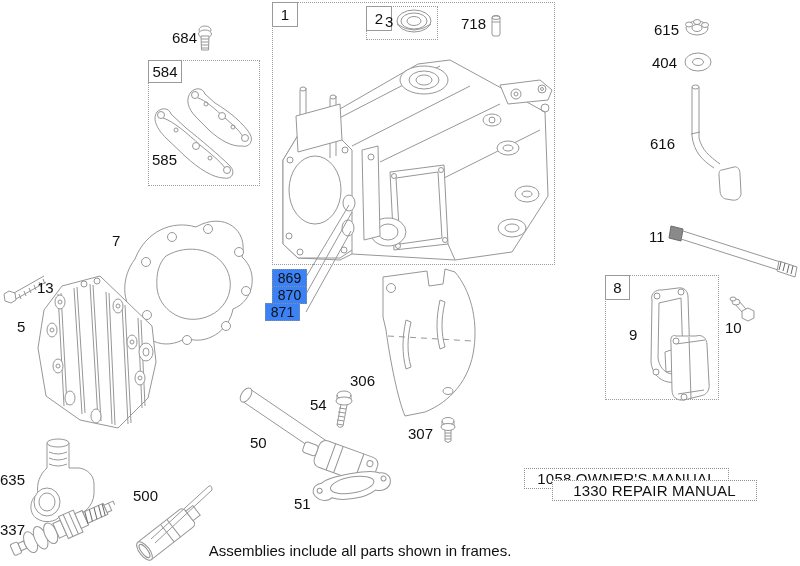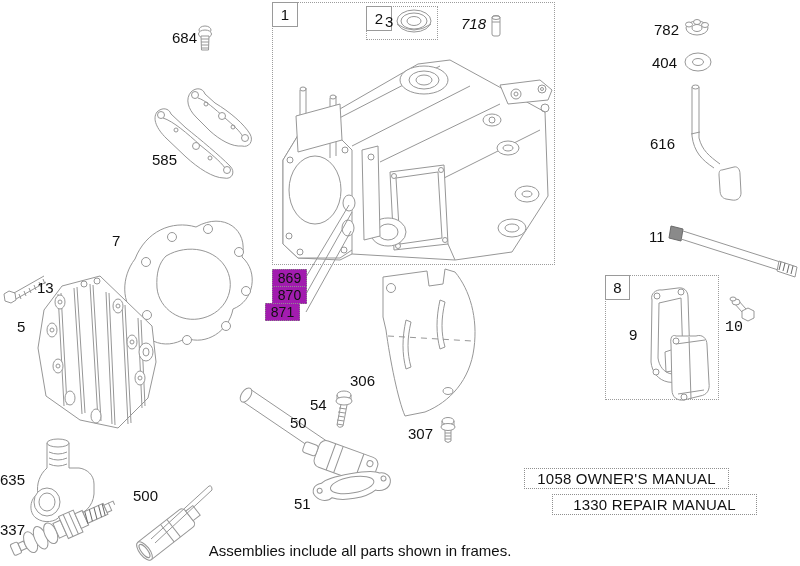--- a/index.html
+++ b/index.html
@@ -7,21 +7,21 @@
          font-family:"Liberation Sans",sans-serif;color:#101010;}
   .stage svg{position:absolute;left:0;top:0;}
   .lineart *{stroke:#979797;fill:none;stroke-width:1;}
   .lineart .fw{fill:#ffffff;}
   .lineart .dk{stroke:#6a6a6a;}
   .lineart .df{fill:#8a8a8a;stroke:#6a6a6a;}
   .frame{position:absolute;border:1px dotted #9c9c9c;}
   .tag{position:absolute;left:-1px;top:-1px;background:#fff;border:1px solid #9a9a9a;
        display:flex;align-items:center;justify-content:center;font-size:15px;}
   .callout{position:absolute;font-size:15px;white-space:nowrap;}
-  .numbox{position:absolute;width:33px;height:16px;border:1px dotted #8f8f8f;background:#a21caf;
+  .numbox{position:absolute;width:33px;height:16px;border:1px dotted #8f8f8f;background:#3b82f6;
           text-align:center;font-size:14px;line-height:16px;}
   .manual{position:absolute;width:203px;height:19px;border:1px dotted #8f8f8f;background:#fff;
           text-align:center;font-size:15px;line-height:19px;letter-spacing:.2px;}
   .note{position:absolute;left:0;top:542px;width:720px;text-align:center;font-size:15px;}
 </style>
 </head>
 <body>
 
 <div class="stage">
 
@@ -288,48 +288,51 @@
       <path d="M209,486 L151,539 M212,490 L155,543 M209,486 Q212,485 212,490"></path>
     </g>
   </svg>
 
   <div class="frame" style="left:272px;top:2px;width:281px;height:261px;">
     <div class="tag" style="width:24px;height:23px;">1</div>
   </div>
   <div class="frame" style="left:366px;top:6px;width:70px;height:32px;">
     <div class="tag" style="width:24px;height:23px;">2</div>
   </div>
+  <div class="frame" style="left:148px;top:60px;width:110px;height:124px;">
+    <div class="tag" style="width:32px;height:21px;">584</div>
+  </div>
   <div class="frame" style="left:605px;top:275px;width:112px;height:123px;">
     <div class="tag" style="width:23px;height:23px;">8</div>
   </div>
 
   <div class="callout" style="left:172px;top:29px;">684</div>
   <div class="callout" style="left:152px;top:151px;">585</div>
   <div class="callout" style="left:385px;top:13px;">3</div>
-  <div class="callout" style="left:461px;top:15px;font-style:italic;">718</div>
-  <div class="callout" style="left:654px;top:21px;">782</div>
+  <div class="callout" style="left:461px;top:15px;">718</div>
+  <div class="callout" style="left:654px;top:21px;">615</div>
   <div class="callout" style="left:652px;top:54px;">404</div>
   <div class="callout" style="left:650px;top:135px;">616</div>
   <div class="callout" style="left:649px;top:228px;">11</div>
   <div class="callout" style="left:112px;top:232px;">7</div>
   <div class="callout" style="left:1px;top:279px;padding-left:36px;">13</div>
   <div class="callout" style="left:17px;top:318px;">5</div>
   <div class="callout" style="left:350px;top:360px;margin-top:12px;">306</div>
   <div class="callout" style="left:408px;top:425px;">307</div>
   <div class="callout" style="left:629px;top:326px;">9</div>
-  <div class="callout" style="left:725px;top:319px;font-family:Liberation Mono, monospace;">10</div>
+  <div class="callout" style="left:725px;top:319px;">10</div>
   <div class="callout" style="left:310px;top:396px;">54</div>
-  <div class="callout" style="left:250px;top:414px;margin-left:40px;">50</div>
+  <div class="callout" style="left:250px;top:434px;">50</div>
   <div class="callout" style="left:294px;top:495px;">51</div>
   <div class="callout" style="left:0px;top:471px;">635</div>
   <div class="callout" style="left:133px;top:487px;">500</div>
   <div class="callout" style="left:0px;top:521px;">337</div>
 
   <div class="numbox" style="left:272px;top:269px;">869</div>
   <div class="numbox" style="left:272px;top:286px;">870</div>
   <div class="numbox" style="left:265px;top:303px;">871</div>
 
   <div class="manual" style="left:524px;top:468px;">1058 OWNER'S MANUAL</div>
-  <div class="manual" style="left:552px;top:494px;">1330 REPAIR MANUAL</div>
+  <div class="manual" style="left:552px;top:480px;">1330 REPAIR MANUAL</div>
 
   <div class="note">Assemblies include all parts shown in frames.</div>
 
 </div>
 
 </body></html>

